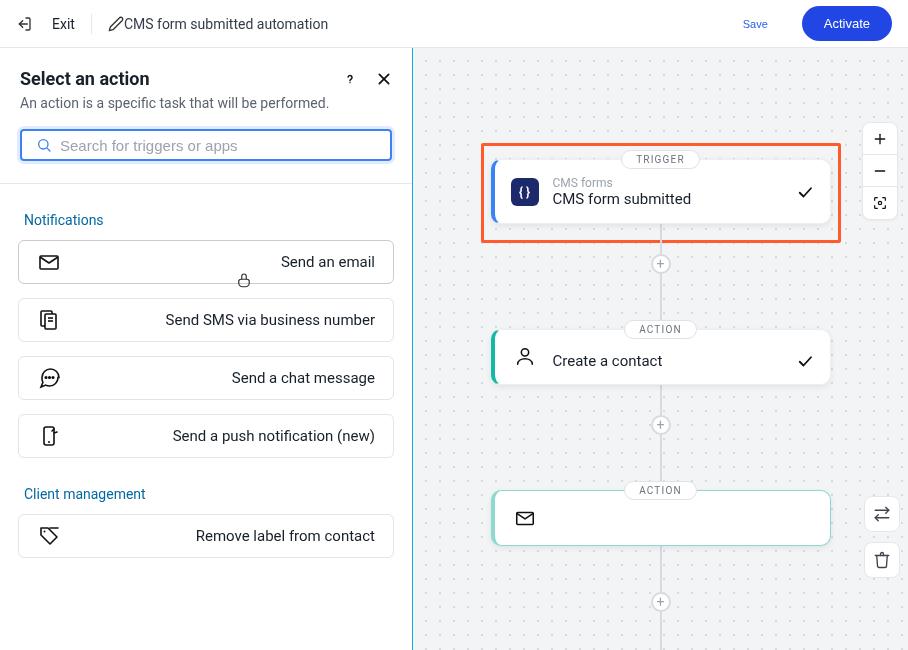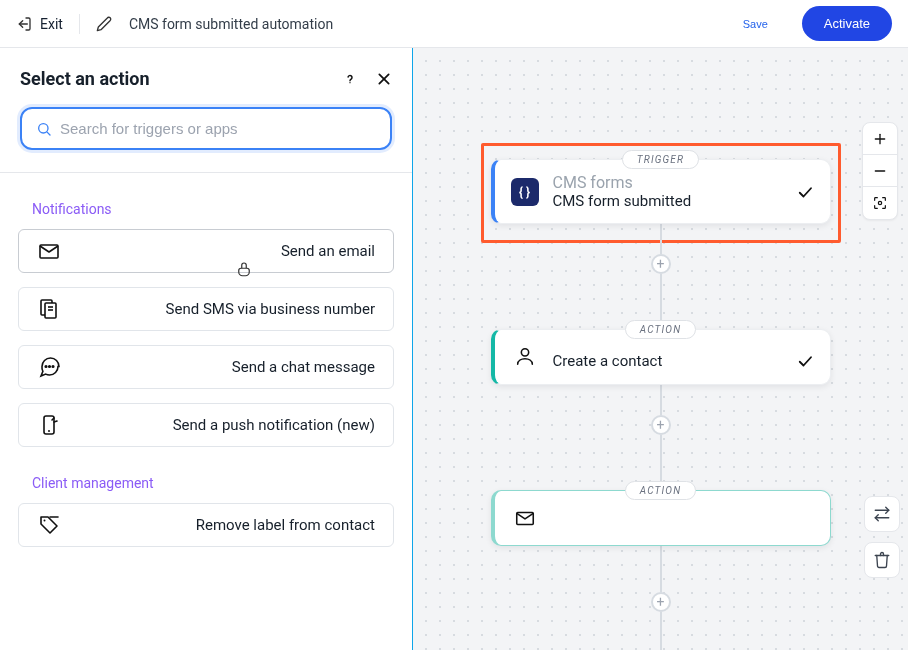--- a/index.html
+++ b/index.html
@@ -1,66 +1,66 @@
 <!DOCTYPE html>
 <html><head>
   <meta charset="utf-8">
   <style>
     * { box-sizing: border-box; margin: 0; padding: 0; }
     body { font-family: -apple-system, BlinkMacSystemFont, "Segoe UI", Roboto, Helvetica, Arial, sans-serif; font-size: 14px; color: #161d25; width: 908px; height: 650px; overflow: hidden; background: #fff; }
 
     
     .topbar { height: 48px; border-bottom: 1px solid #e5e7eb; display: flex; align-items: center; padding: 0 16px; gap: 12px; }
-    .exit { display: inline-flex; align-items: center; gap: 8px; cursor: pointer; color: #162131;}
+    .exit { display: inline-flex; align-items: center; gap: 20px; cursor: pointer; color: #162131;}
     .vsep { width: 1px; height: 20px; background: #e5e7eb; margin: 0 4px; }
-    .title { display: inline-flex; align-items: center; gap: 17px; color: #333d49; justify-content: space-between;}
+    .title { display: inline-flex; align-items: center; gap: 0; color: #333d49; justify-content: space-between;}
     .spacer { flex: 1; }
     .save-btn { color: #2563eb; background: none; border: none; font-size: 11px; cursor: pointer; padding: 8px 14px; }
     .activate-btn { background: #2146e4; color: #fff; border: none; border-radius: 24px; padding: 10px 22px; font-size: 13px; cursor: pointer; margin-left: 8px;}
 
     
     .main { display: flex; height: 602px; }
     .sidebar { width: 413px; border-right: 1px solid #0ea5e9; display: flex; flex-direction: column; }
     .side-head { padding: 20px 20px 0 20px; position: relative; }
     .side-title-row { display: flex; align-items: center; }
     .side-title { font-size: 18px; font-weight: 700; color: #17202b; }
     .help-icon { margin-left: auto; margin-right: 18px; color: #17202b; font-size: 16px; cursor: pointer;}
     .close-icon { color: #17202b; cursor: pointer; font-size: 16px; font-weight: 700;}
     .side-sub { margin-top: 6px; color: #5b6470; font-size: 14px; }
-    .searchwrap { margin: 18px 20px 0 20px; border: 2px solid #3b82f6; border-radius: 12px; height: 43px; display: flex; align-items: center; padding: 4px 14px; gap: 8px; box-shadow: 0 0 0 3px rgba(59,130,246,0.15);}
+    .searchwrap { margin: 18px 20px 0 20px; border: 2px solid #3b82f6; border-radius: 4px; height: 32px; display: flex; align-items: center; padding: 4px 14px; gap: 8px; box-shadow: 0 0 0 3px rgba(59,130,246,0.15);}
     .searchwrap input { border: none; outline: none; flex: 1; font-size: 15px; background: transparent; }
     .searchwrap input::placeholder { color: #9ca3af; }
     .divider { height: 1px; background: #e5e7eb; margin-top: 22px; }
 
     .sections { padding: 0 18px 20px 18px; overflow-y: auto; flex: 1;}
-    .section-label { color: #8b5cf6; font-size: 14px; margin: 28px 0 12px 14px; }
+    .section-label { color: #0369a1; font-size: 14px; margin: 28px 0 12px 6px; }
     .action-item { border: 1px solid #e1e5ea; border-radius: 6px; padding: 9px 18px; display: flex; align-items: center; gap: 18px; margin-bottom: 14px; cursor: pointer; position: relative; justify-content: space-between; }
     .action-item.hover { border-color: #c8ccd2; }
     .action-item .icn { width: 24px; height: 24px; display: inline-flex; align-items: center; justify-content: center; color: #161d25; }
     .action-item .label { font-size: 15px; color: #17202b; }
     .cursor { position: absolute; right: 140px; top: 30px; }
 
     
     .canvaswrap { flex: 1; position: relative; overflow: hidden; }
     .canvas { position: absolute; inset: 0; background-color: #f3f4f6; background-image: radial-gradient(#d7dbe0 1px, transparent 1px); background-size: 14px 14px; background-position: 6px 6px;}
     .toolbar { position: absolute; right: 10px; top: 74px; background: #fff; border: 1px solid #e5e7eb; border-radius: 8px; width: 36px; display: flex; flex-direction: column; align-items: center; box-shadow: 0 1px 2px rgba(0,0,0,0.05);}
     .toolbar .tbtn { width: 36px; height: 32px; display: flex; align-items: center; justify-content: center; cursor: pointer; color: #1f2937;}
     .toolbar .tbtn:not(:last-child){ border-bottom: 1px solid #e5e7eb;}
 
     .side-tools { position: absolute; right: 8px; top: 448px; display: flex; flex-direction: column; gap: 10px; }
     .side-tools .tbtn2 { width: 36px; height: 36px; background: #fff; border: 1px solid #e5e7eb; border-radius: 8px; display: flex; align-items: center; justify-content: center; cursor: pointer; color: #3c4450;}
 
     .flow { position: absolute; left: 50%; top: 102px; transform: translateX(-50%); width: 350px; display: flex; flex-direction: column; align-items: center; }
 
-    .pill { background: #fff; border: 1px solid #dfe2e6; border-radius: 14px; font-size: 10px; letter-spacing: 1.2px; color: #6b7280; padding: 3px 14px; z-index: 2; position: relative; font-style: italic;}
+    .pill { background: #fff; border: 1px solid #dfe2e6; border-radius: 14px; font-size: 10px; letter-spacing: 1.2px; color: #6b7280; padding: 3px 14px; z-index: 2; position: relative;}
 
     .nodecard { width: 340px; background: #fff; border-radius: 10px; box-shadow: 0 2px 6px rgba(10,15,25,0.08); border: 1px solid #eceef1; display: flex; align-items: center; padding: 14px 16px; gap: 14px; margin-top: -10px; position: relative; border-left: 4px solid transparent;}
     .nodecard .nodeicn { width: 28px; height: 28px; display: flex; align-items: center; justify-content: center; }
     .nodecard .texts { flex: 1; }
-    .nodecard .nsub { font-size: 16px; color: #9aa3ad; }
+    .nodecard .nsub { font-size: 12px; color: #9aa3ad; }
     .nodecard .ntitle { font-size: 15px; color: #17202b; }
     .nodecard .chk { color: #111; }
 
     .trigger-card { border-left-color: #3b82f6; height: 65px;}
     .action-card1 { border-left-color: #14b8a6; height: 56px; align-items: flex-end;}
     .action-card2 { border-left-color: #14b8a6; border-color: #8dd9cf; height: 56px;}
 
     .highlight { position: absolute; left: 50%; transform: translateX(-50%); top: 95px; width: 360px; height: 100px; border: 3px solid #ff5b2e; border-radius: 2px; pointer-events: none; }
 
     .connector { width: 2px; background: #d6dbe1; }
@@ -113,20 +113,21 @@
               <circle cx="12" cy="17.5" r="1" fill="#111" stroke="none"></circle>
             </svg>
         </span>
         <span class="close-icon">
           <svg width="16" height="16" viewBox="0 0 24 24" fill="none" stroke="#111" stroke-width="2.6" stroke-linecap="round">
               <line x1="5" y1="5" x2="19" y2="19"></line>
               <line x1="19" y1="5" x2="5" y2="19"></line>
             </svg>
         </span>
       </div>
+      <div class="side-sub">An action is a specific task that will be performed.</div>
     </div>
 
     <div class="searchwrap">
       <span>
         <svg width="16" height="16" viewBox="0 0 24 24" fill="none" stroke="#3b82f6" stroke-width="2" stroke-linecap="round">
             <circle cx="11" cy="11" r="7"></circle>
             <line x1="21" y1="21" x2="16.65" y2="16.65"></line>
           </svg>
       </span>
       <input type="text" placeholder="Search for triggers or apps" style="">

